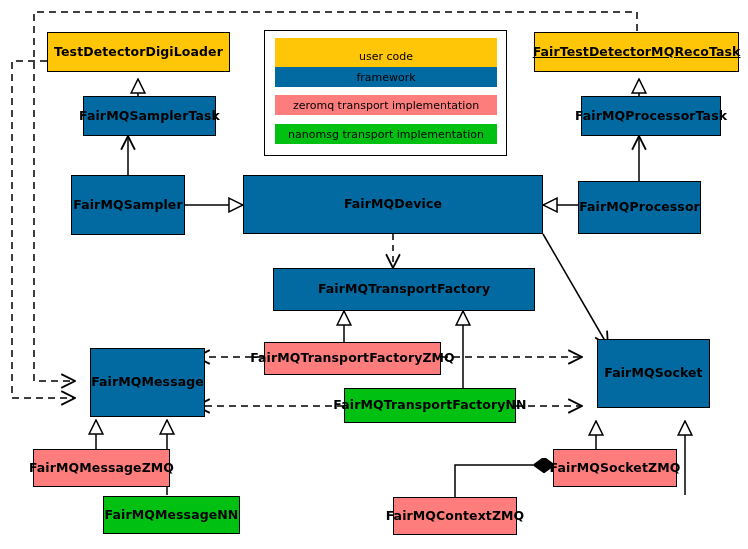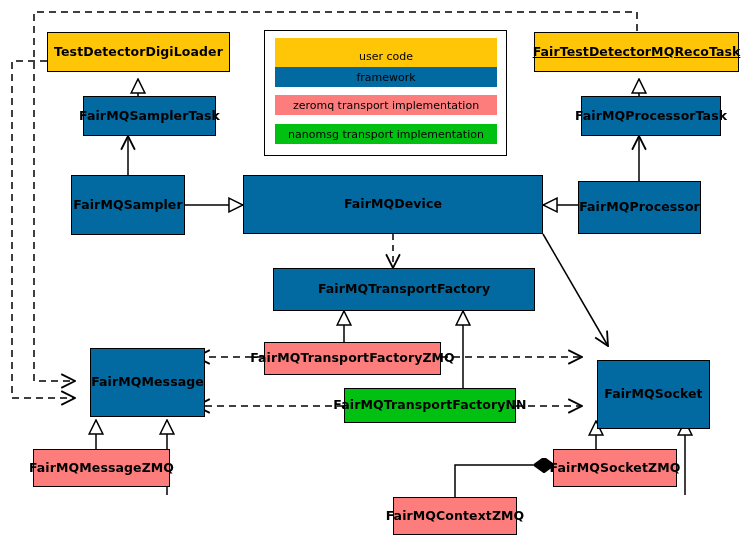--- a/index.html
+++ b/index.html
@@ -112,23 +112,24 @@
   <div class="node c-frame" style="left:578px;top:181px;width:123px;height:53px;">FairMQProcessor</div>
 
   <div class="node c-frame abstract" style="left:261px;top:268px;width:262px;height:43px;">FairMQTransportFactory</div>
 
   <div class="node c-zmq" style="left:264px;top:342px;width:177px;height:33px;">FairMQTransportFactoryZMQ</div>
 
   <div class="node c-nn" style="left:344px;top:388px;width:172px;height:35px;">FairMQTransportFactoryNN</div>
 
   <div class="node c-frame abstract" style="left:78px;top:348px;width:115px;height:69px;">FairMQMessage</div>
 
-  <div class="node c-frame abstract" style="left:585px;top:360px;width:113px;height:69px;">FairMQSocket</div>
+  <div class="node c-frame abstract" style="left:585px;top:339px;width:113px;height:69px;">FairMQSocket</div>
 
   <div class="node c-zmq" style="left:33px;top:449px;width:137px;height:38px;">FairMQMessageZMQ</div>
 
+  <div class="node c-nn" style="left:103px;top:496px;width:137px;height:38px;">FairMQMessageNN</div>
 
   <div class="node c-zmq" style="left:553px;top:449px;width:124px;height:38px;">FairMQSocketZMQ</div>
 
 
   <div class="node c-zmq" style="left:393px;top:497px;width:124px;height:38px;">FairMQContextZMQ</div>
 
 </div>
 
 </body></html>

